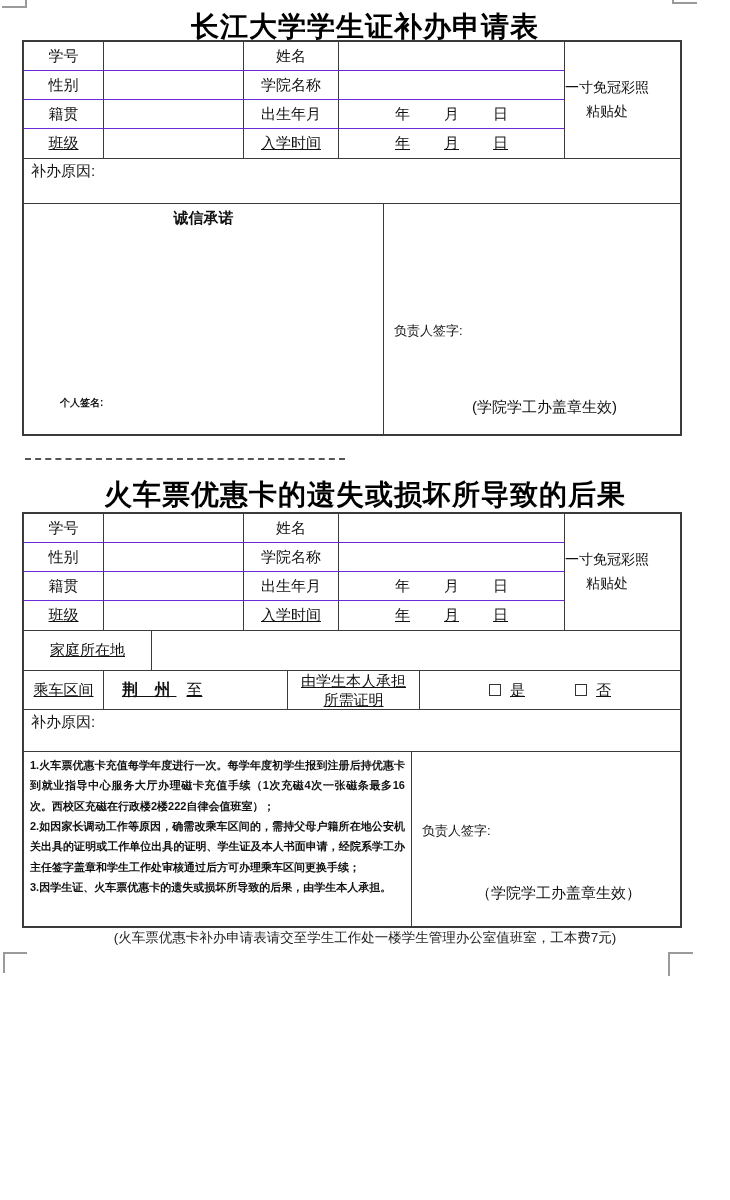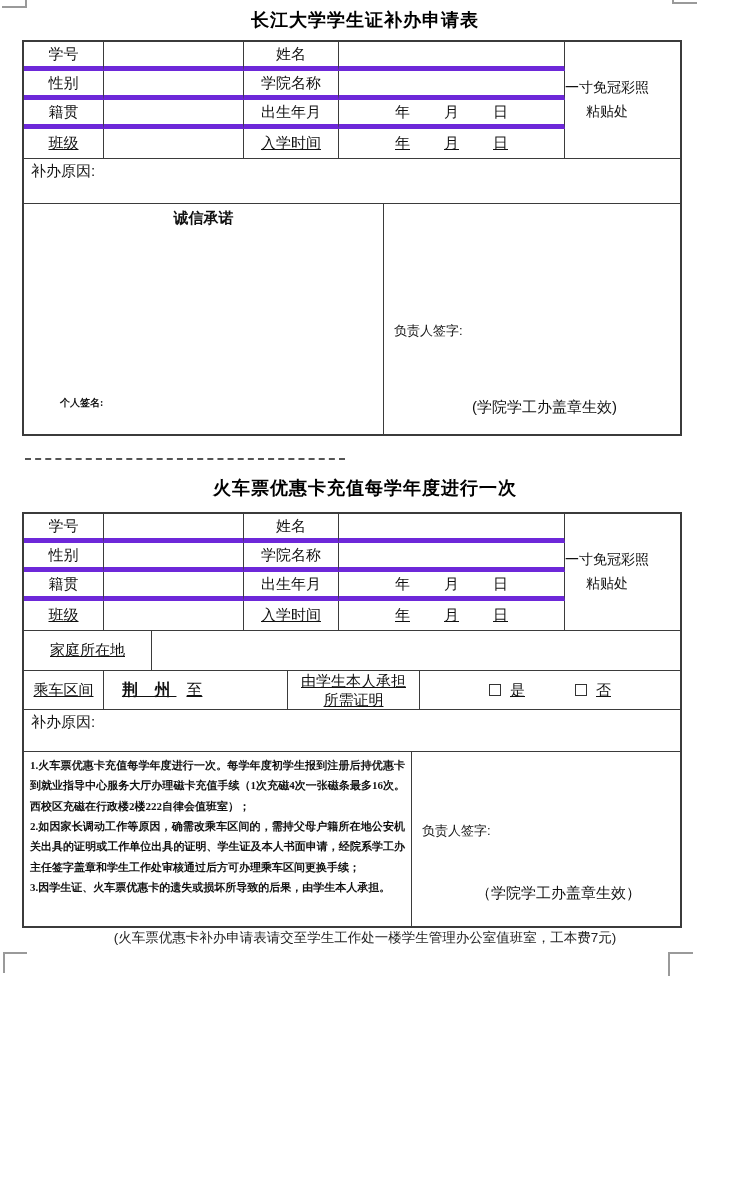--- a/index.html
+++ b/index.html
@@ -12,21 +12,21 @@
     position: relative;
     width: 730px;
     height: 1200px;
     background: #fff;
     overflow: hidden;
   }
   .form-title {
     position: absolute;
     left: 0; width: 730px;
     text-align: center;
-    font-size: 18px;
+    font-size: 28px;
     font-weight: bold;
     color: #000;
     letter-spacing: 1px;
   }
   .tbl {
     position: absolute;
     left: 22px;
     width: 660px;
     border: 2px solid #3b3b3b;
     background: #fff;
@@ -34,38 +34,38 @@
   .grid-head {
     display: grid;
     grid-template-columns: 80px 140px 95px 226px 115px;
     grid-template-rows: repeat(4, 29px);
     border-bottom: 1px solid #3b3b3b;
   }
   .cell {
     display: flex; align-items: center; justify-content: center;
     font-size: 15px;
     border-right: 1px solid #3b3b3b;
-    border-bottom: 5px solid #6d28d9;
+    border-bottom: 1px solid #6d28d9;
   }
   .cell.lastrow { border-bottom: none; text-decoration: underline; }
   .photo-cell {
     grid-column: 5; grid-row: 1 / 5;
     display:flex; align-items:center; justify-content:flex-start;
     text-align:center; font-size:14px; line-height:1.7;
     border-right: none; border-bottom: none;
   }
   .ymd { display:flex; justify-content:center; align-items:center; gap:34px; width:100%; font-size:15px; }
   .reason-row {
     height: 45px;
     border-bottom: 1px solid #3b3b3b;
     font-size: 15px;
     padding: 3px 7px;
   }
   .split { display:flex; }
-  .split .left  { position:relative; border-right:1px solid #3b3b3b;font-family:Liberation Serif, serif; }
+  .split .left  { position:relative; border-right:1px solid #3b3b3b; }
   .split .right { position:relative; flex:1; }
   .pledge-title { text-align:center; font-size:15px; font-weight:bold; padding-top:5px; }
   .pledge-body { padding: 4px 7px 0 7px; font-size:11px; font-weight:bold; line-height:1.95; text-align:justify; }
   .pledge-body p { margin:0; }
   .personal-sign { position:absolute; left:36px; bottom:24px; font-size:10px; font-weight:bold; }
   .sign-label { position:absolute; font-size:13px; }
   .seal-note  { position:absolute; font-size:15px; }
   .home-row {
     display:grid; grid-template-columns:128px 1fr; grid-template-rows:39px;
     border-bottom:1px solid #3b3b3b;
@@ -159,21 +159,21 @@
       </div>
       <div class="right">
         <div class="sign-label" style="left:10px; top:118px;">负责人签字:</div>
         <div class="seal-note" style="left:88px; top:194px;">(学院学工办盖章生效)</div>
       </div>
     </div>
   </div>
 
   <div class="dashed-line"></div>
 
-  <div class="form-title" style="top:476px;">火车票优惠卡充值每学年度进行一次</div>
+  <div class="form-title" style="top:476px;">火车票优惠卡的遗失或损坏所导致的后果</div>
 
   <div class="tbl" style="top:512px;">
     <div class="grid-head">
 
       <div class="cell">学号</div>
       <div class="cell"></div>
       <div class="cell">姓名</div>
       <div class="cell"></div>
       <div class="cell photo-cell">
         <div>

